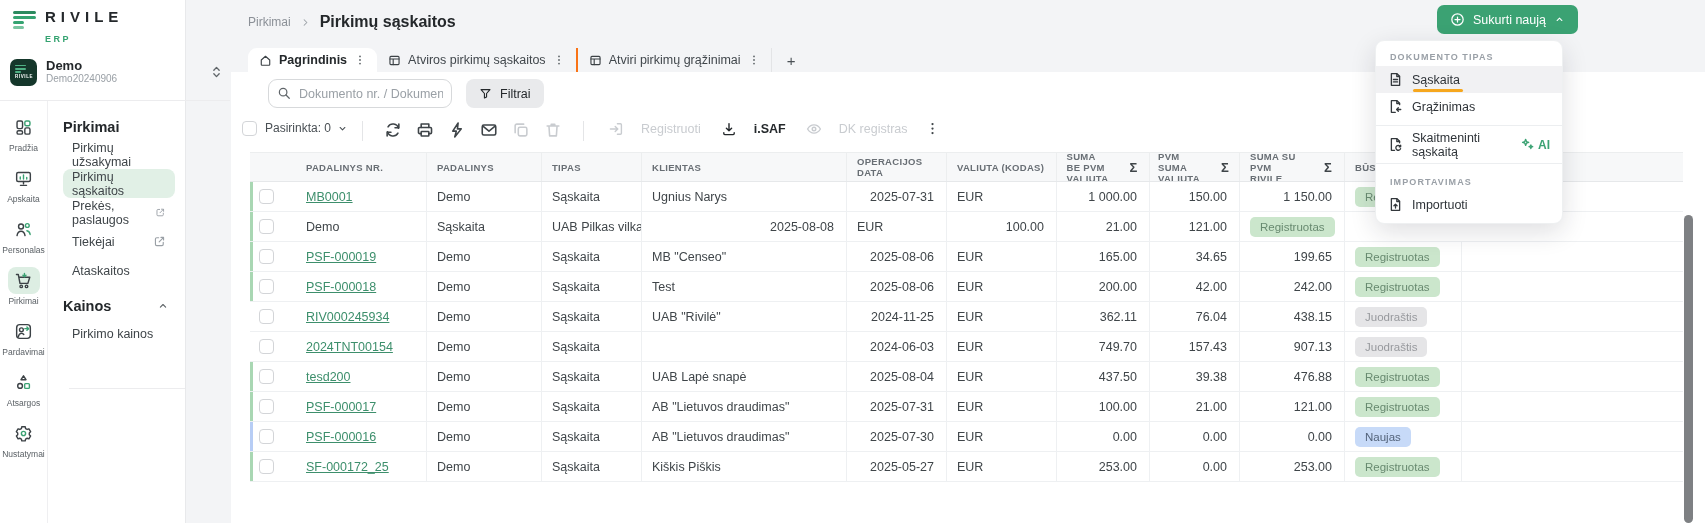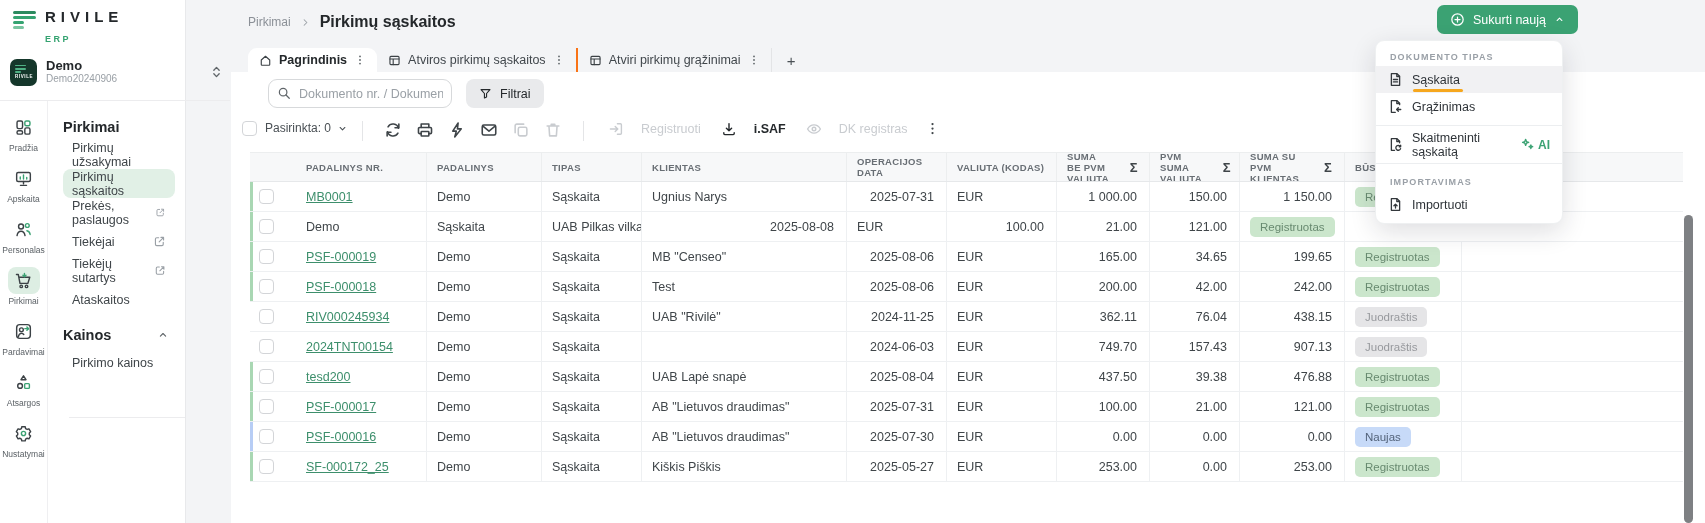--- a/index.html
+++ b/index.html
@@ -85,21 +85,21 @@
   .tool-lbl.disabled{color:#c9ccd0}
   .tool-lbl.disabled .isvg{color:#c9ccd0}
   .tool-lbl.strong{color:#24282b;font-weight:700}
   .tool-lbl.strong .isvg{color:#24282b}
 
   
   .table{position:absolute;left:250px;top:152px;width:1433px;--cols:46px 130px 115px 100px 205px 100px 110px 93px 90px 105px 117px 1fr}
   .thead{display:grid;grid-template-columns:var(--cols);height:30px;background:#f7f8f9;border-top:1px solid #eceeef;border-bottom:1px solid #e6e8ea}
   .th{display:flex;align-items:center;padding:0 10px;font-size:9.5px;font-weight:700;color:#686e74;letter-spacing:.3px;overflow:hidden}
   .th .htext{line-height:11px}
-  .th.sum{justify-content:flex-start;gap:21px;padding-right:12px}
+  .th.sum{justify-content:center;gap:21px;padding-right:12px}
   .th.sum .htext{max-width:66px}
   .sigma{font-size:13px;font-weight:600;color:#3f4549;flex:none}
   .thead>.th:nth-child(n+3){border-left:1px solid #eceeef}
   .trow{display:grid;grid-template-columns:var(--cols);height:30px;border-bottom:1px solid #eef0f2;position:relative;cursor:pointer}
   .trow>.td:nth-child(n+3){border-left:1px solid #eef0f2}
   .td{display:flex;align-items:center;padding:0 10px;font-size:12.5px;color:#3f4549;overflow:hidden;white-space:nowrap}
   .td.num{justify-content:flex-end;padding-right:12px}
   .td.c0{padding-left:9px}
   .accent{position:absolute;left:0;top:0;bottom:0;width:3px}
   .accent.registered{background:#a9d7b3}
@@ -269,29 +269,20 @@
       <div class="menu-item">
         <span>Tiekėjai</span>
         <span class="isvg ">
           <svg viewBox="0 0 16 16" fill="none" stroke="currentColor" stroke-width="1.4" stroke-linecap="round" stroke-linejoin="round">
             <path d="M7 3.4H4.6A1.6 1.6 0 0 0 3 5v6.4A1.6 1.6 0 0 0 4.6 13H11a1.6 1.6 0 0 0 1.6-1.6V9"></path>
             <path d="M9.8 3H13v3.2M12.8 3.2L7.6 8.4"></path>
           </svg>
         </span>
       </div>
       <div class="menu-item">
-        <span>Tiekėjų sutartys</span>
-        <span class="isvg ">
-          <svg viewBox="0 0 16 16" fill="none" stroke="currentColor" stroke-width="1.4" stroke-linecap="round" stroke-linejoin="round">
-            <path d="M7 3.4H4.6A1.6 1.6 0 0 0 3 5v6.4A1.6 1.6 0 0 0 4.6 13H11a1.6 1.6 0 0 0 1.6-1.6V9"></path>
-            <path d="M9.8 3H13v3.2M12.8 3.2L7.6 8.4"></path>
-          </svg>
-        </span>
-      </div>
-      <div class="menu-item">
         <span>Ataskaitos</span>
       </div>
       <div class="menu-gap"></div>
       <div class="menu-title">
         <span>Kainos</span>
         <span class="isvg ">
           <svg viewBox="0 0 16 16" fill="none" stroke="currentColor" stroke-width="1.5" stroke-linecap="round" stroke-linejoin="round">
             <path d="M4.5 9.5L8 6l3.5 3.5"></path>
           </svg>
         </span>
@@ -506,21 +497,21 @@
       </div>
       <div class="th sum">
         <span class="htext">SUMA BE PVM VALIUTA</span>
         <span class="sigma">Σ</span>
       </div>
       <div class="th sum">
         <span class="htext">PVM SUMA VALIUTA</span>
         <span class="sigma">Σ</span>
       </div>
       <div class="th sum">
-        <span class="htext">SUMA SU PVM KLIENTAS</span>
+        <span class="htext">SUMA SU PVM RIVILE</span>
         <span class="sigma">Σ</span>
       </div>
       <div class="th">
         <span class="htext">BŪSENA</span>
       </div>
       <div class="th"></div>
     </div>
   <div id="tbody">
       <div class="trow">
         <div class="td c0">

